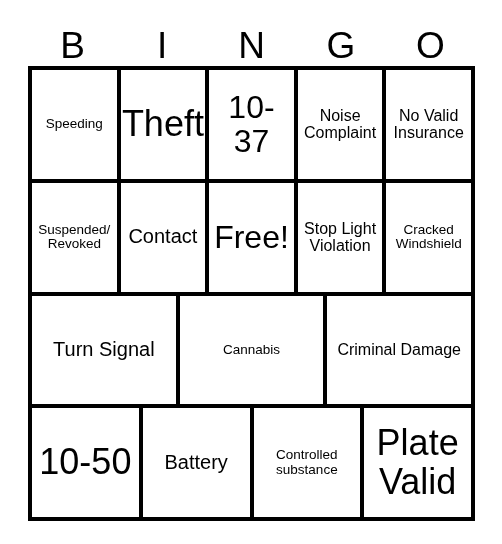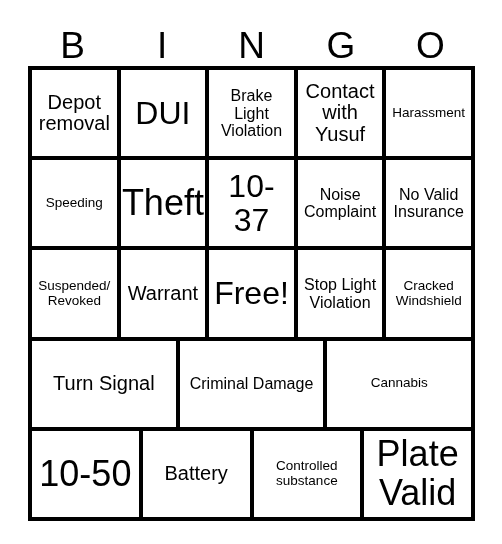--- a/index.html
+++ b/index.html
@@ -110,37 +110,20 @@
     <div class="header-letter">
       <span>G</span>
     </div>
     <div class="header-letter">
       <span>O</span>
     </div>
   </div>
 
   <div id="grid">
 
-    <div class="grid-row">
-      <div class="cell fs-md">
-        <span class="cell-text">Depot removal</span>
-      </div>
-      <div class="cell fs-xl">
-        <span class="cell-text">DUI</span>
-      </div>
-      <div class="cell fs-sm">
-        <span class="cell-text">Brake Light Violation</span>
-      </div>
-      <div class="cell fs-md">
-        <span class="cell-text">Contact with Yusuf</span>
-      </div>
-      <div class="cell fs-xs">
-        <span class="cell-text">Harassment</span>
-      </div>
-    </div>
 
     <div class="grid-row">
       <div class="cell fs-xs">
         <span class="cell-text">Speeding</span>
       </div>
       <div class="cell fs-lg">
         <span class="cell-text">Theft</span>
       </div>
       <div class="cell fs-xl">
         <span class="cell-text">10-37</span>
@@ -151,42 +134,42 @@
       <div class="cell fs-sm">
         <span class="cell-text">No Valid Insurance</span>
       </div>
     </div>
 
     <div class="grid-row">
       <div class="cell fs-xs">
         <span class="cell-text">Suspended/ Revoked</span>
       </div>
       <div class="cell fs-md">
-        <span class="cell-text">Warrant</span>
+        <span class="cell-text">Contact</span>
       </div>
       <div class="cell fs-xl">
         <span class="cell-text">Free!</span>
       </div>
       <div class="cell fs-sm">
         <span class="cell-text">Stop Light Violation</span>
       </div>
       <div class="cell fs-xs">
         <span class="cell-text">Cracked Windshield</span>
       </div>
     </div>
 
     <div class="grid-row">
       <div class="cell fs-md">
         <span class="cell-text">Turn Signal</span>
       </div>
+      <div class="cell fs-xs">
+        <span class="cell-text">Cannabis</span>
+      </div>
       <div class="cell fs-sm">
         <span class="cell-text">Criminal Damage</span>
-      </div>
-      <div class="cell fs-xs">
-        <span class="cell-text">Cannabis</span>
       </div>
     </div>
 
     <div class="grid-row">
       <div class="cell fs-lg">
         <span class="cell-text">10-50</span>
       </div>
       <div class="cell fs-md">
         <span class="cell-text">Battery</span>
       </div>

